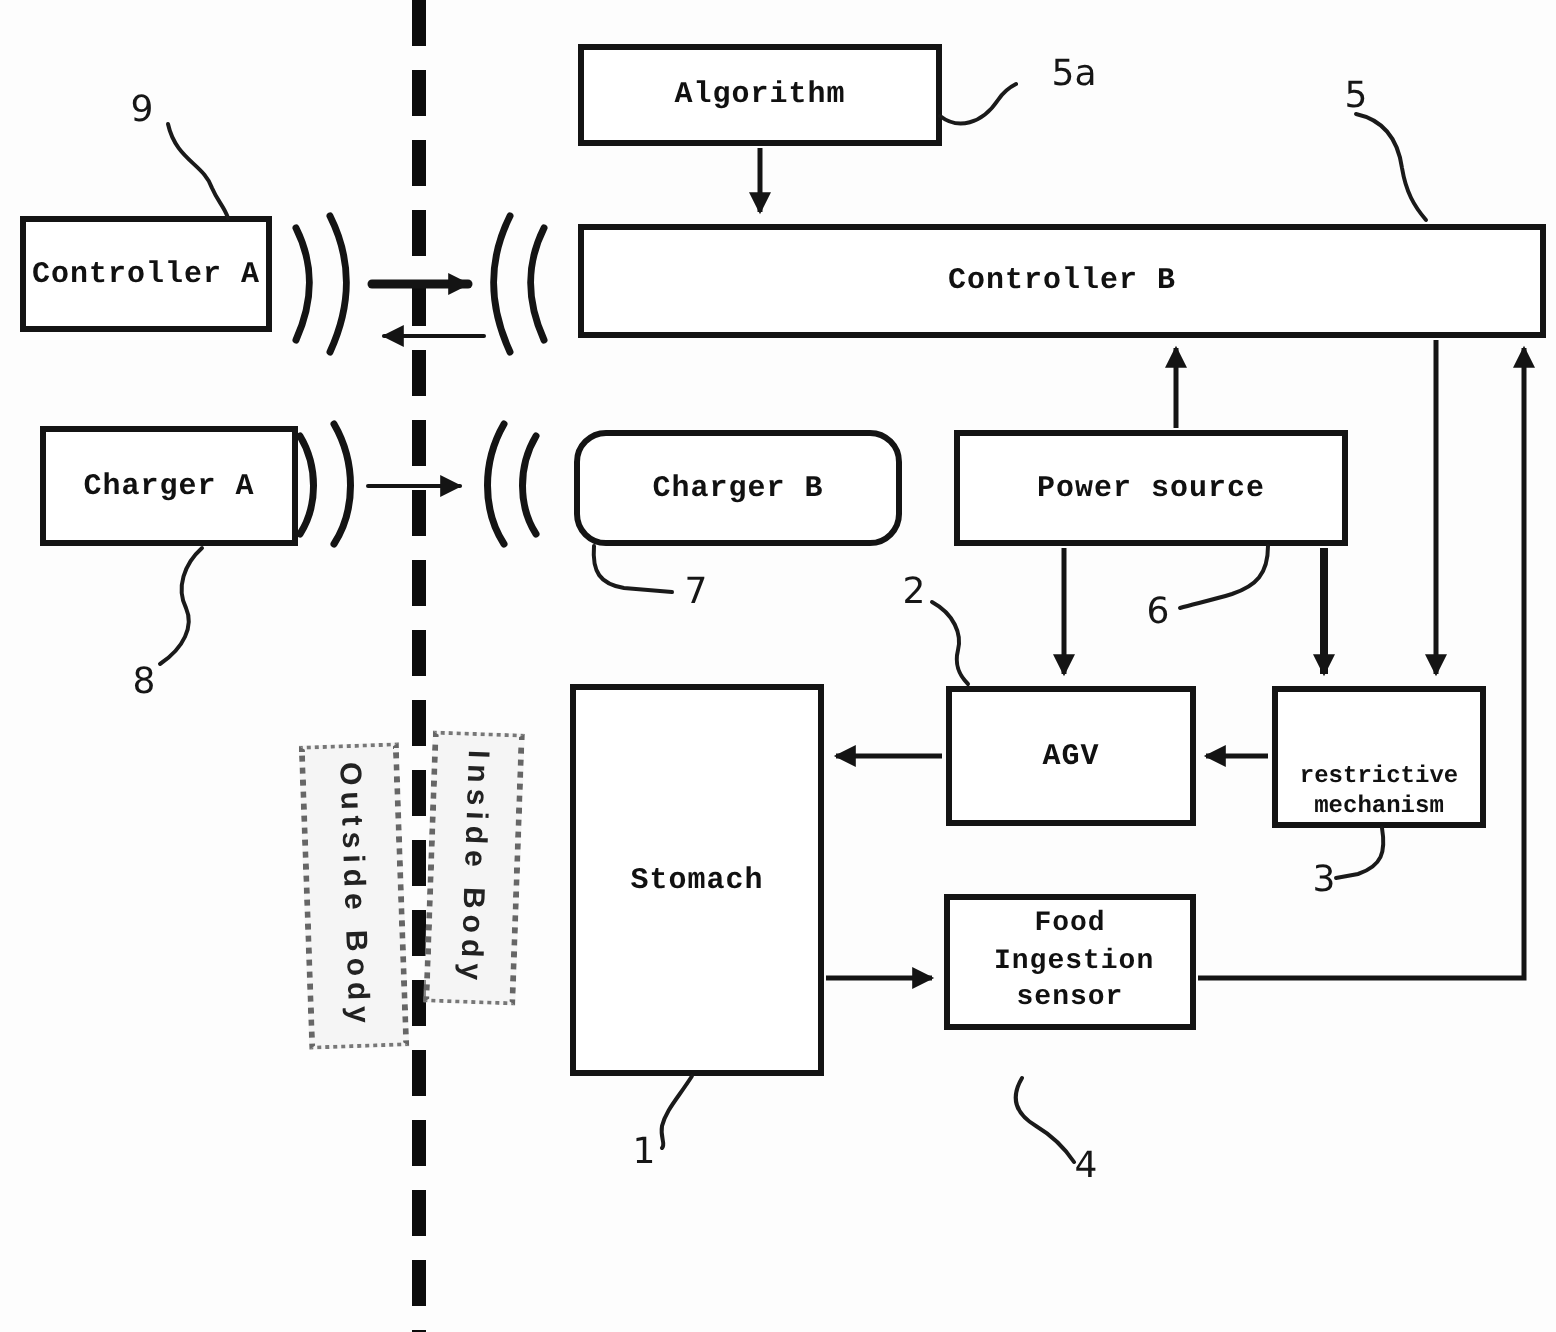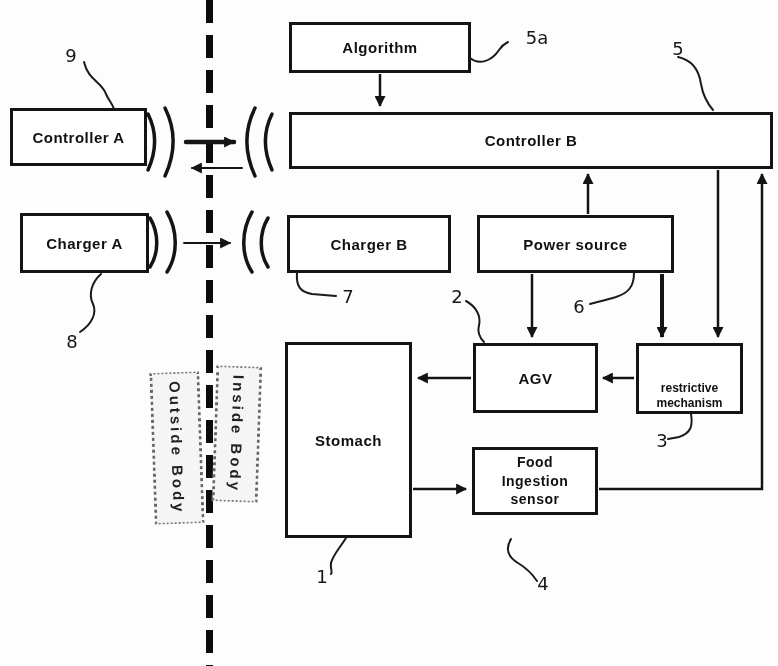--- a/index.html
+++ b/index.html
@@ -4,21 +4,21 @@
 <style>
   html,body{margin:0;padding:0;background:#ffffff;}
   #figure{
     position:relative;width:778px;height:666px;background:#fdfdfd;
     font-family:"Liberation Sans",sans-serif;color:#111;overflow:hidden;
   }
   .box{
     position:absolute;border:3px solid #141414;background:#fff;
     display:flex;align-items:center;justify-content:center;
     font-weight:bold;font-size:15px;letter-spacing:.5px;text-align:center;
-    box-sizing:border-box;z-index:3;
+    box-sizing:border-box;z-index:3;font-family:Liberation Mono, monospace;
   }
   .box.small{font-size:12px;line-height:1.25;letter-spacing:0;align-items:flex-end;}
   .box .wrap{display:inline-block;}
   .num{
     position:absolute;font-size:18px;font-family:"DejaVu Sans",sans-serif;
     color:#161616;transform:translate(-50%,-50%);z-index:5;
   }
   .boundary{
     position:absolute;left:206px;top:0;width:7px;height:666px;z-index:1;
     background:repeating-linear-gradient(to bottom,#0c0c0c 0 23px,transparent 23px 35px);
@@ -40,37 +40,37 @@
 
   <div class="boundary"></div>
 
   <div class="vlabel" style="left:152px;top:372px;width:50px;height:152px;transform:rotate(-2deg);">
     <span>Outside Body</span>
   </div>
   <div class="vlabel" style="left:214px;top:366px;width:46px;height:136px;transform:rotate(2deg);">
     <span>Inside Body</span>
   </div>
 
-  <div class="box" style="left:10px;top:108px;width:137px;height:58px;">
+  <div class="box" style="left:10px;top:108px;width:126px;height:58px;">
     <span>Controller A</span>
   </div>
 
   <div class="box" style="left:20px;top:213px;width:129px;height:60px;">
     <span>Charger A</span>
   </div>
 
   <div class="box" style="left:289px;top:22px;width:182px;height:51px;">
     <span>Algorithm</span>
   </div>
 
   <div class="box" style="left:289px;top:112px;width:484px;height:57px;text-align:right;">
     <span>Controller B</span>
   </div>
 
-  <div class="box" style="left:287px;top:215px;width:164px;height:58px;">
+  <div class="box" style="left:287px;top:215px;width:164px;height:58px;border-radius:16px;">
     <span>Charger B</span>
   </div>
 
   <div class="box" style="left:477px;top:215px;width:197px;height:58px;">
     <span>Power source</span>
   </div>
 
   <div class="box" style="left:473px;top:343px;width:125px;height:70px;">
     <span>AGV</span>
   </div>

